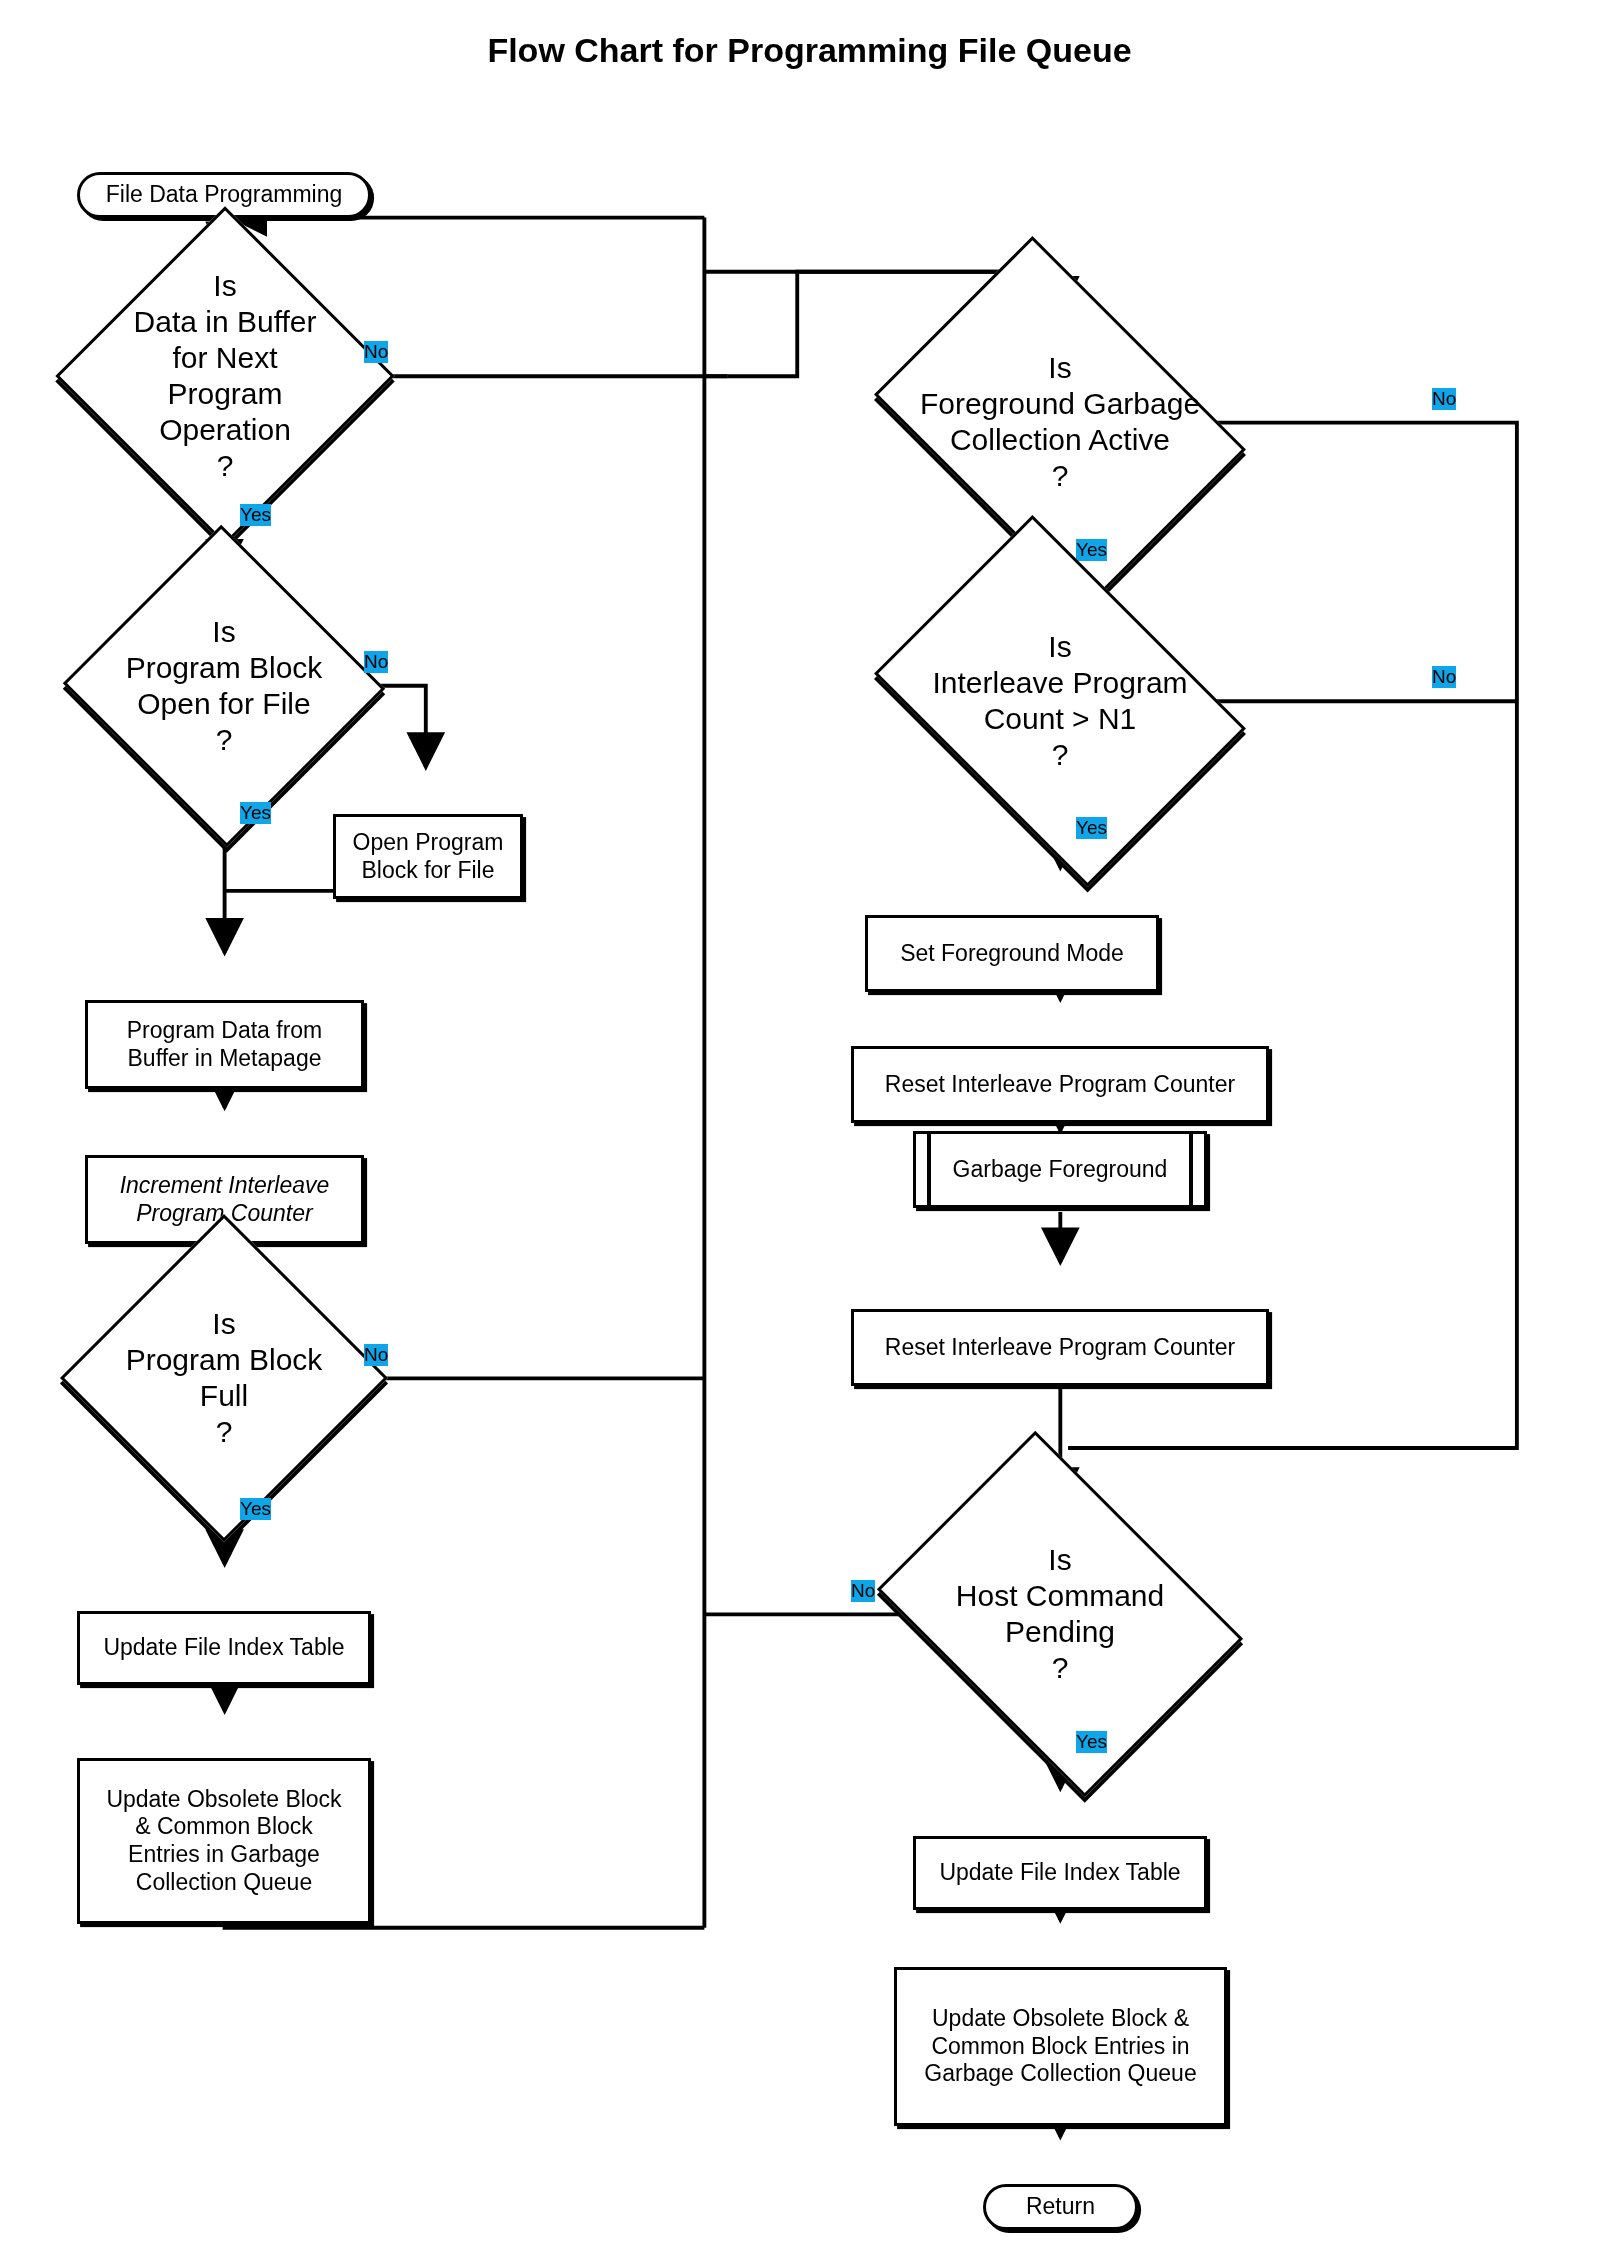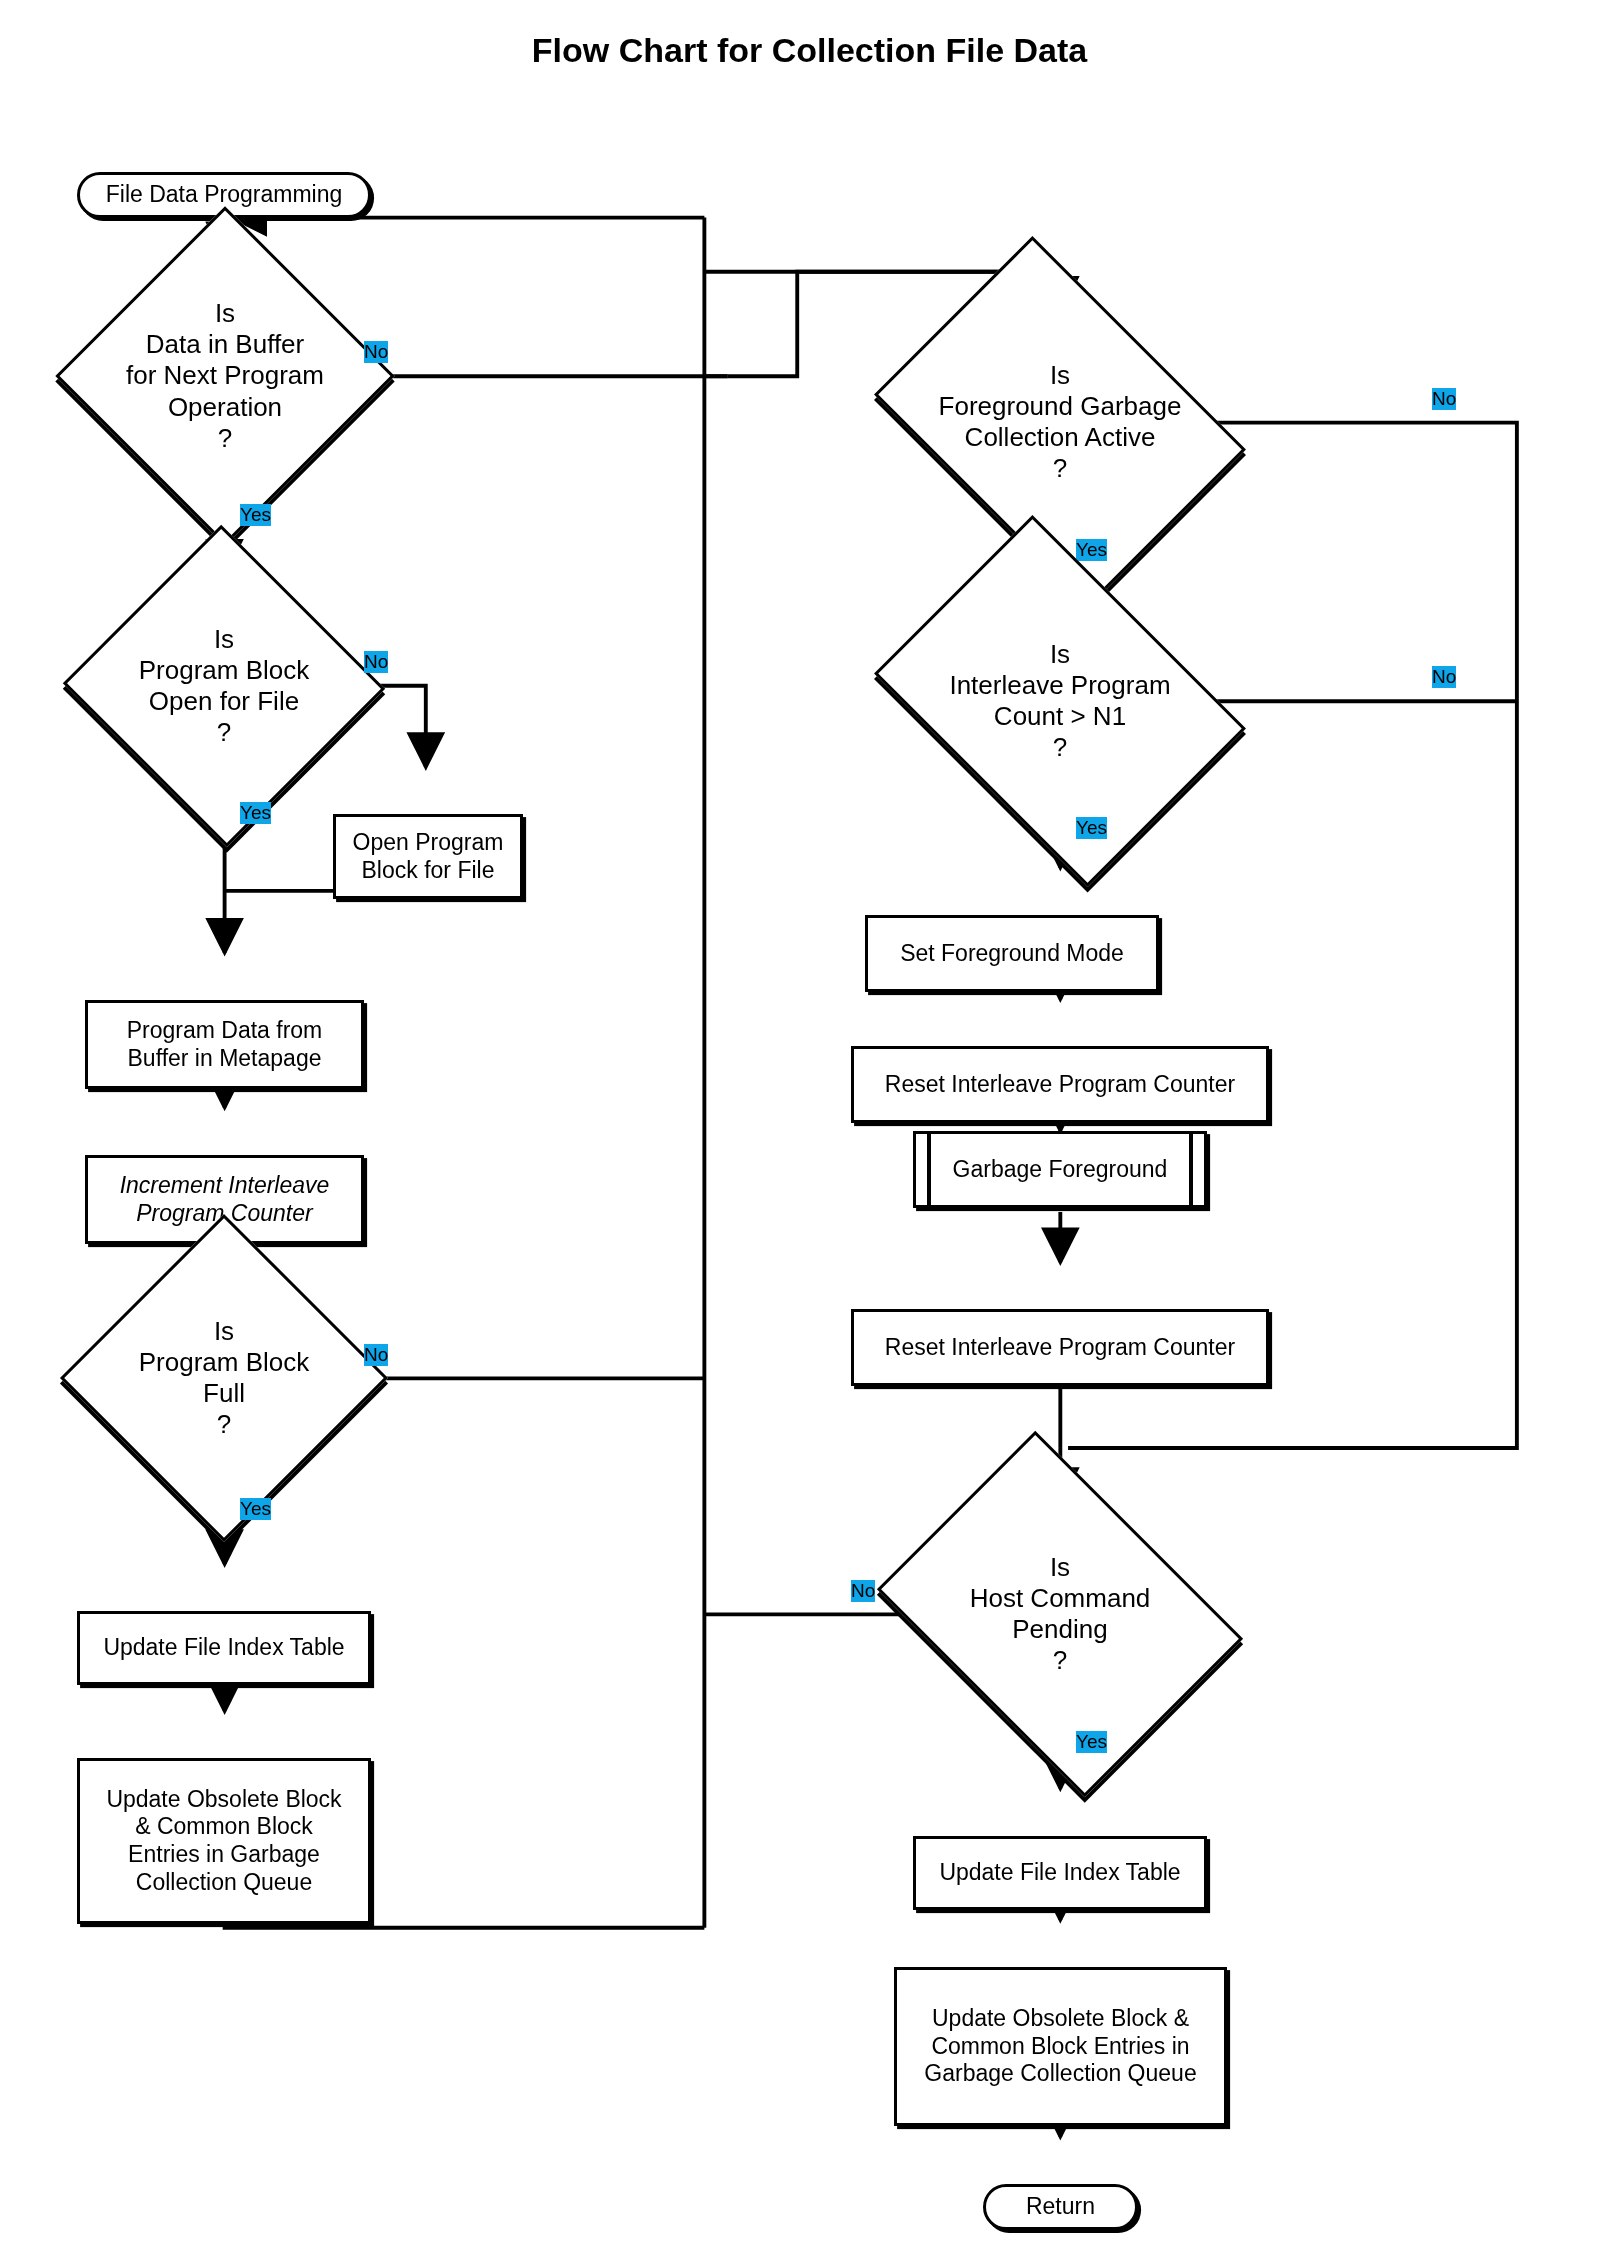--- a/index.html
+++ b/index.html
@@ -82,41 +82,41 @@
     transform: rotate(45deg);
     box-shadow: 3.9px 3.9px 0 #000;
   }
   .dtext {
     position: absolute;
     inset: 0;
     display: flex;
     align-items: center;
     justify-content: center;
     text-align: center;
-    font-size: 26px;
+    font-size: 30px;
     line-height: 1.2;
     padding: 0 7.7px;
   }
   .label {
     position: absolute;
     font-size: 19px;
     background: #0ea5e9;
   }
   svg.wires {
     position: absolute;
     inset: 0;
     width: 100%;
     height: 100%;
     overflow: visible;
   }
 </style>
 </head>
 <body>
 
-<div class="title">Flow Chart for Collection File Data</div>
+<div class="title">Flow Chart for Programming File Queue</div>
 
 <div class="canvas">
 
   <svg class="wires" viewBox="0 0 2013 2750" width="1558" height="2128">
     <defs>
       <marker id="ah" markerWidth="12" markerHeight="12" refX="9" refY="5" orient="auto">
         <path d="M0,0 L10,5 L0,10 z" fill="#000"></path>
       </marker>
     </defs>
     <g stroke="#000" stroke-width="5" fill="none">

